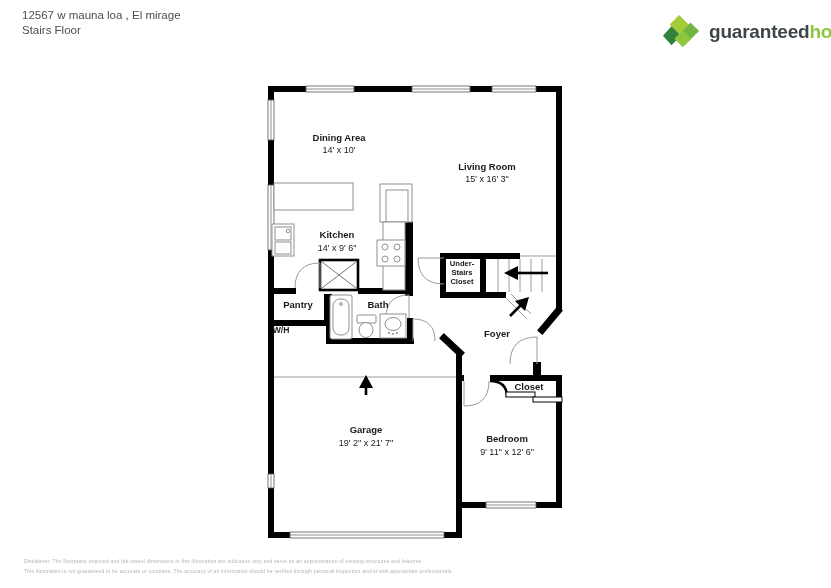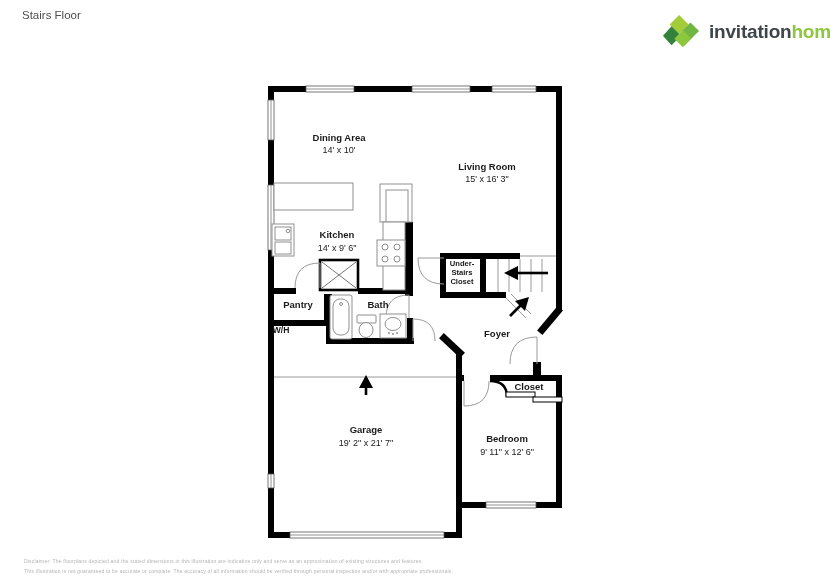--- a/index.html
+++ b/index.html
@@ -22,31 +22,32 @@
   .ahead{fill:#000;stroke:none;}
   .rname{font-family:"Liberation Sans",sans-serif;font-size:9.5px;font-weight:bold;fill:#1a1a1a;text-anchor:middle;}
   .rdims{font-family:"Liberation Sans",sans-serif;font-size:9px;fill:#1a1a1a;text-anchor:middle;}
   .rsmall{font-family:"Liberation Sans",sans-serif;font-size:7.6px;font-weight:bold;fill:#1a1a1a;text-anchor:middle;}
   .slide{fill:#fff;stroke:#000;stroke-width:1;}
 </style>
 </head>
 <body>
 
 <div class="hdr">
+  <div>12567 w mauna loa , El mirage</div>
   <div>Stairs Floor</div>
 </div>
 
 <div class="logo">
   <svg width="38" height="38" viewBox="-20 -20 40 40">
     <polygon points="-2,-18 8,-8 -2,2 -12,-8" fill="#a3cc39"></polygon>
     <polygon points="10,-10 19,-1 10,8 1,-1" fill="#71b544"></polygon>
     <polygon points="-10,-6 0,4 -10,14 -19,4" fill="#33823c"></polygon>
     <polygon points="2,-2 11,7 2,16 -7,7" fill="#8dc63f"></polygon>
   </svg>
-  <span class="word"><span>invitation</span><span class="green">homes</span></span>
+  <span class="word"><span>guaranteed</span><span class="green">homes</span></span>
 </div>
 
 <svg class="plan" width="831" height="588" viewBox="0 0 831 588">
 
   <g>
 
     <rect class="wall" x="268" y="86" width="38" height="6"></rect>
     <rect class="wall" x="354" y="86" width="58" height="6"></rect>
     <rect class="wall" x="470" y="86" width="22" height="6"></rect>
     <rect class="wall" x="536" y="86" width="26" height="6"></rect>

